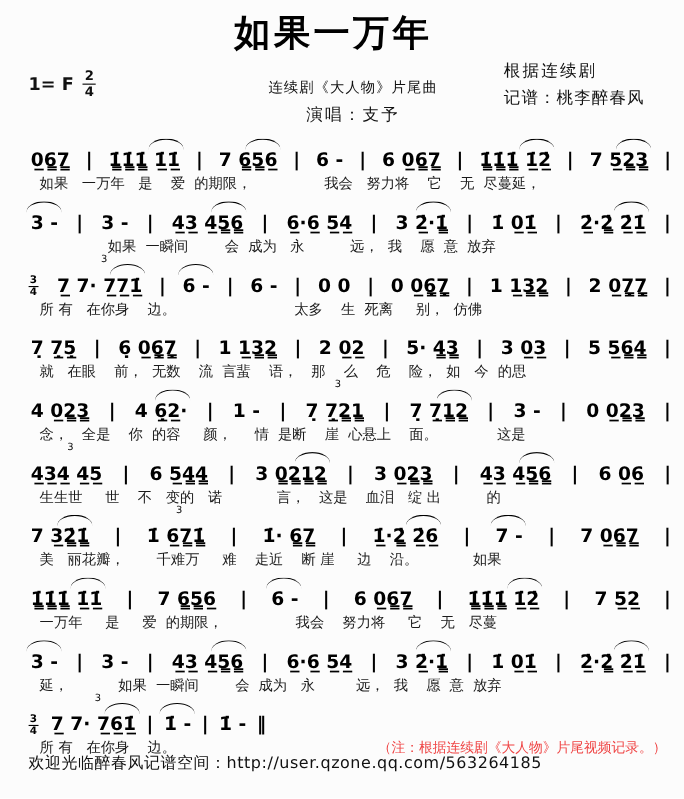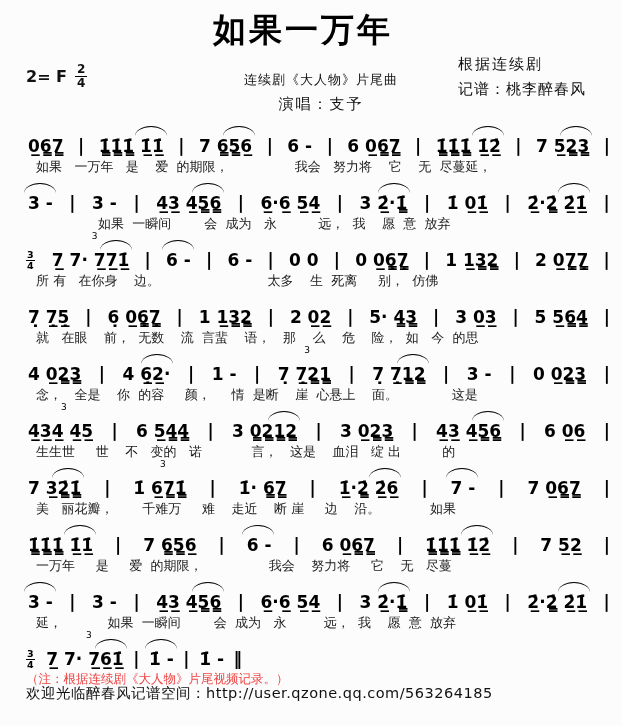--- a/index.html
+++ b/index.html
@@ -53,21 +53,21 @@
   }
 </style>
 </head>
 <body>
 
 <div class="sheet">
   <h1 class="title">如果一万年</h1>
 
   <div class="meta">
     <div class="key-sig">
-      <span>2= F</span>
+      <span>1= F</span>
       <span class="frac">
         <span class="top">2</span>
         <span class="bot">4</span>
       </span>
     </div>
     <div class="mid">
       <div class="src">连续剧《大人物》片尾曲</div>
       <div class="singer">演唱：支予</div>
     </div>
     <div class="rightcol">
@@ -271,20 +271,21 @@
             <span class="bot">4</span>
           </span>
           <span class="m">7̲ 7· 7̲6̲1̲̇<span class="arc"></span><span class="tuplet">3</span></span>
           <span class="barline">|</span>
           <span class="m">1̇ -<span class="arc"></span></span>
           <span class="barline">|</span>
           <span class="m">1̇ -</span>
           <span class="barline">‖</span>
         </div>
         <div class="lyrrow">
+          <div class="lyrics">所 有   在你身    边。</div>
           <div class="linenote">（注：根据连续剧《大人物》片尾视频记录。）</div>
         </div>
       </div>
     </div>
 
   <div class="footer">
     <span>欢迎光临醉春风记谱空间：</span><span>http://user.qzone.qq.com/563264185</span>
   </div>
 </div>
 

